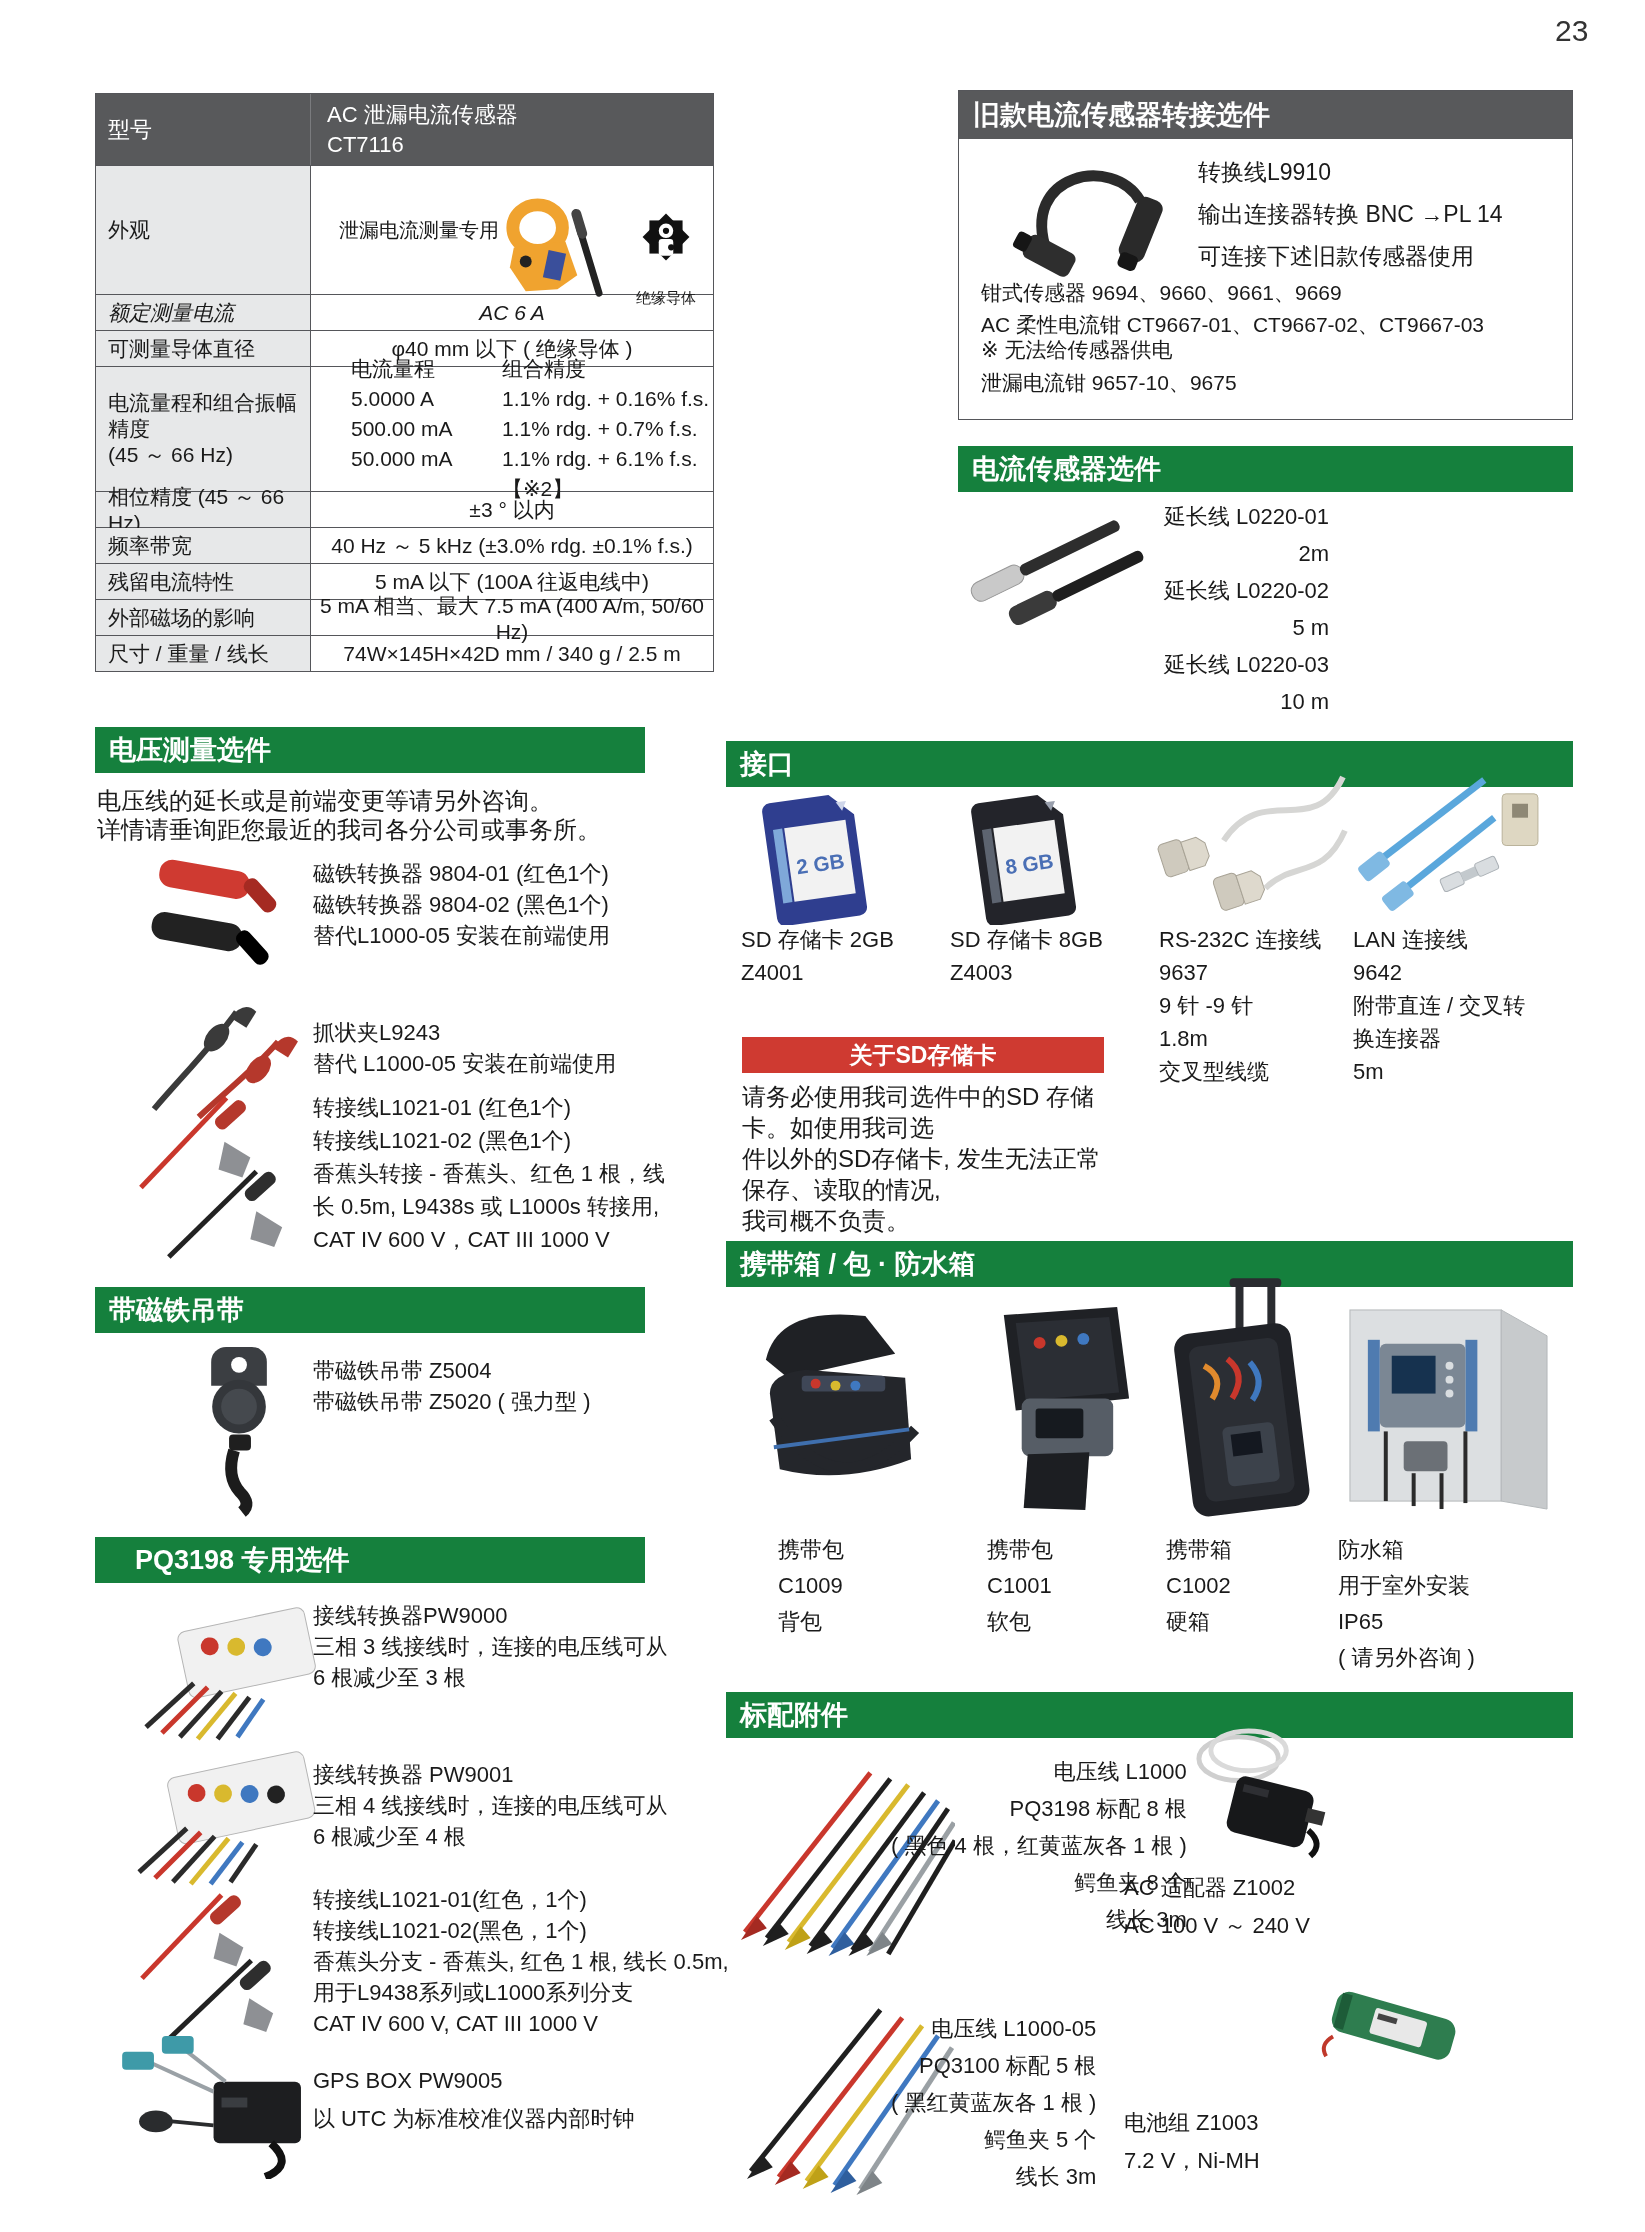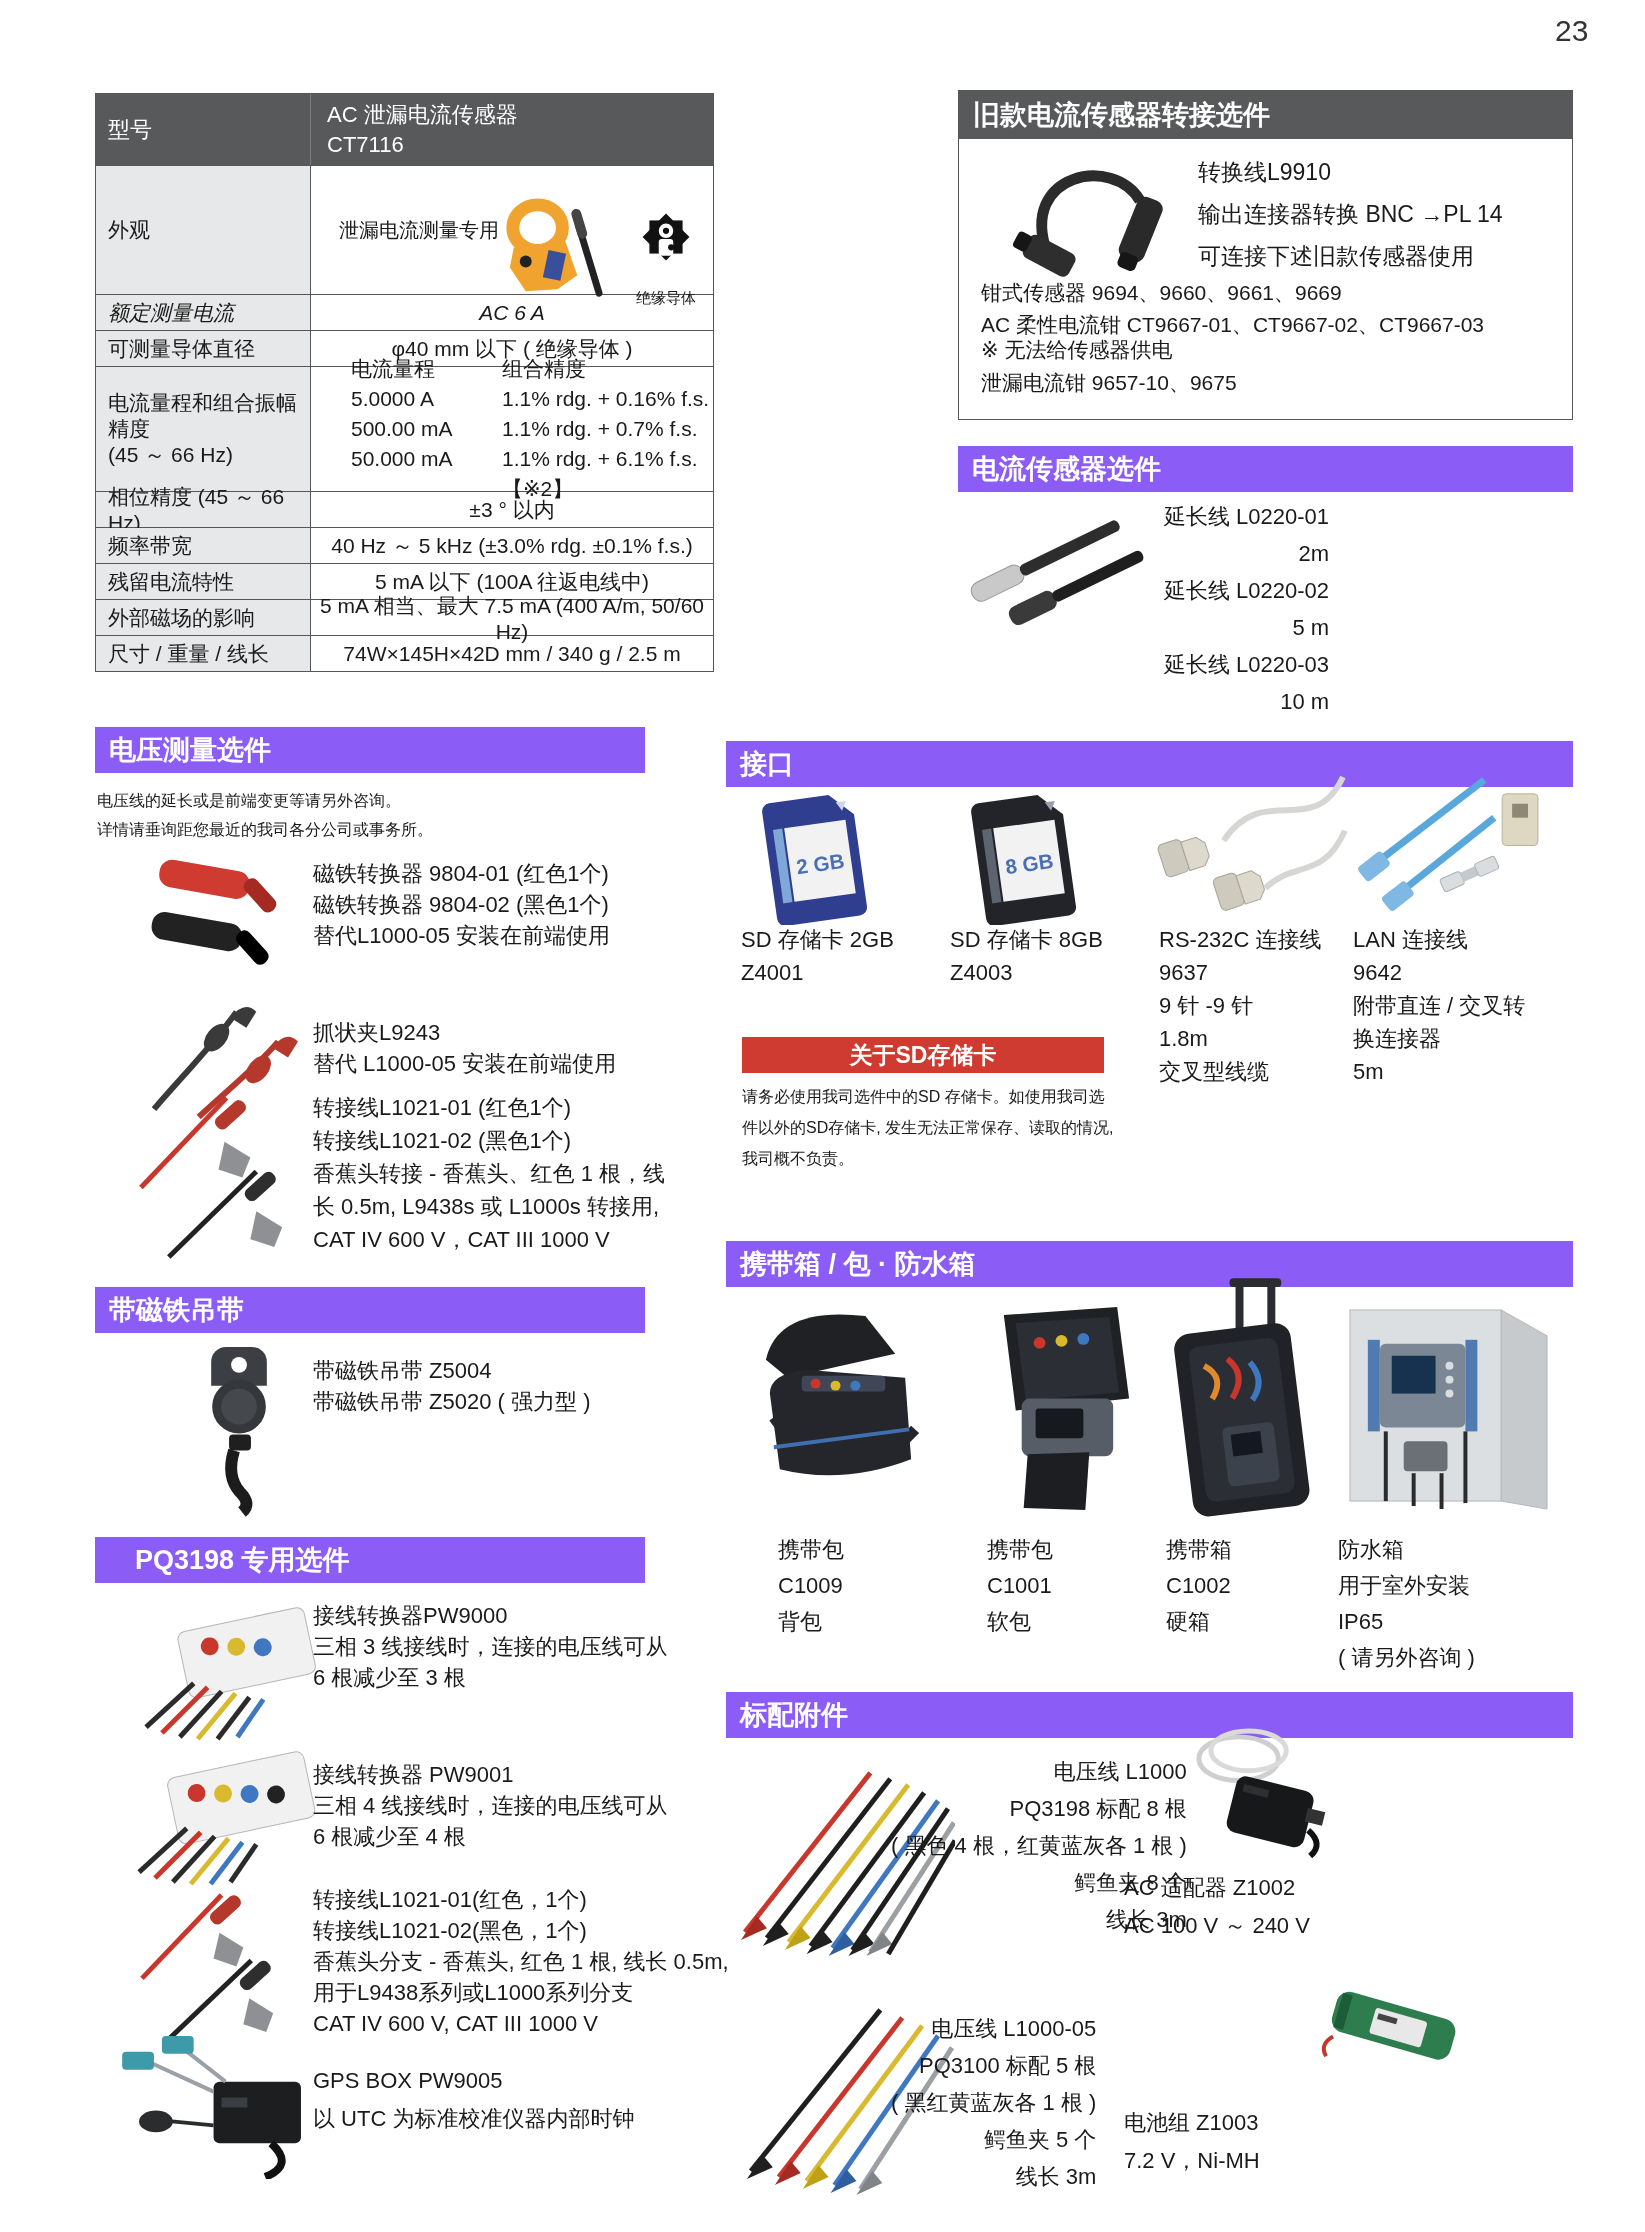--- a/index.html
+++ b/index.html
@@ -1,22 +1,22 @@
 <!DOCTYPE html>
 <html><head>
 <meta charset="utf-8">
 <style>
   html,body{margin:0;padding:0;background:#fff;}
   #page{position:relative;width:1646px;height:2233px;background:#fff;overflow:hidden;
         font-family:"Liberation Sans","DejaVu Sans",sans-serif;color:#1a1a1a;}
   *{box-sizing:border-box;}
-  .bar{position:absolute;background:#8b5cf6;color:#fff;font-weight:bold;
+  .bar{position:absolute;background:#15803d;color:#fff;font-weight:bold;
        font-size:27px;line-height:46px;height:46px;padding-left:14px;}
   .t{position:absolute;white-space:pre-line;}
-  .f20{font-size:16px;line-height:29px;}
+  .f20{font-size:24px;line-height:29px;}
   .f21{font-size:21px;line-height:25px;}
   .f22{font-size:22px;line-height:34px;}
   .f23{font-size:23px;line-height:42px;}
   .lh31{line-height:31px;} .lh33{line-height:33px;} .lh37{line-height:37px;text-align:right;} .lh38{line-height:38px;}
   .photo{position:absolute;}
   .photo svg{display:block;}
   
   .spec{position:absolute;left:95px;top:93px;width:619px;border:1px solid #55565a;border-top:none;}
   .srow{display:flex;border-top:1px solid #55565a;}
   .sl{width:214px;background:#e7e8e9;padding-left:12px;display:flex;align-items:center;

